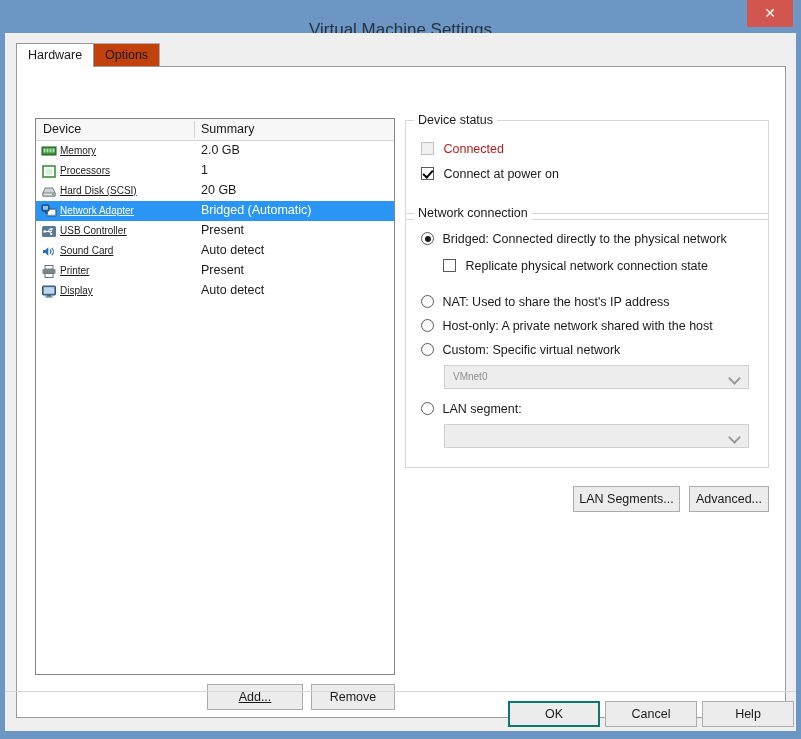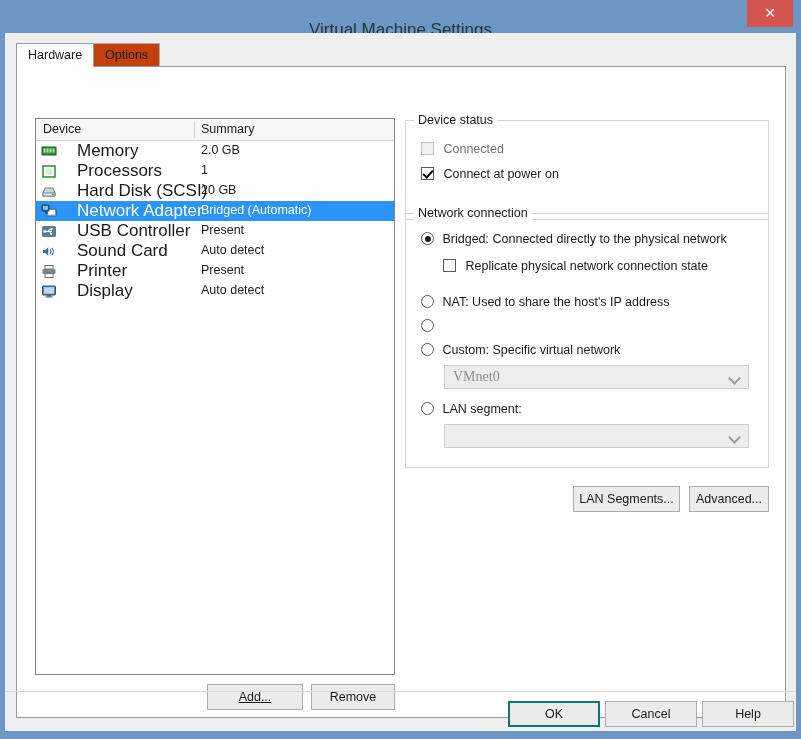--- a/index.html
+++ b/index.html
@@ -156,25 +156,26 @@
   }
   .dev-icon {
     position: absolute;
     left: 5px;
     top: 3px;
     width: 16px;
     height: 15px;
   }
   .dev-name {
     position: absolute;
-    left: 41px;
+    left: 24px;
     top: 0;
     height: 20px;
     line-height: 19px;
-    font-size: 17px;
+    font-size: 10px;
+    text-decoration: underline;
   }
   .dev-summary {
     position: absolute;
     left: 165px;
     top: 0;
     height: 20px;
     line-height: 19px;
     font-size: 12.5px;
     white-space: nowrap;
   }
@@ -235,21 +236,21 @@
     width: 4px;
     height: 8px;
     border: solid #000000;
     border-width: 0 2px 2px 0;
     transform: rotate(42deg);
   }
   .cbox.disabled {
     border-color: #c2c2c2;
     background: #f0f0f0;
   }
-  .lbl-disabled { color: #737373; }
+  .lbl-disabled { color: #b91c1c; }
 
   .radio {
     display: inline-block;
     width: 13px;
     height: 13px;
     border: 1px solid #5a5a5a;
     border-radius: 50%;
     background: #ffffff;
     vertical-align: -2px;
     margin-right: 5px;
@@ -274,23 +275,22 @@
     border: 1px solid #cfcfcf;
     background: #ededed;
     box-sizing: border-box;
   }
   .combo .combo-text {
     position: absolute;
     left: 8px;
     top: 0;
     height: 22px;
     line-height: 22px;
-    font-size: 14px;
+    font-size: 10px;
     color: #8d8d8d;
-    font-family: Liberation Serif, serif;
   }
   .combo .chev {
     position: absolute;
     right: 9px;
     top: 8px;
     width: 9px;
     height: 5px;
   }
   .combo .chev::before {
     content: "";
@@ -497,20 +497,21 @@
           <span>Replicate physical network connection state</span>
         </div>
 
         <div class="rb-row" style="left:15px; top:80px;">
           <span class="radio"></span>
           <span>NAT: Used to share the host's IP address</span>
         </div>
 
         <div class="rb-row" style="left:15px; top:104px;">
           <span class="radio"></span>
+          <span>Host-only: A private network shared with the host</span>
         </div>
 
         <div class="rb-row" style="left:15px; top:128px;">
           <span class="radio"></span>
           <span>Custom: Specific virtual network</span>
         </div>
 
         <div class="combo" style="left:38px; top:151px; width:305px;">
           <span class="combo-text">VMnet0</span>
           <span class="chev"></span>

